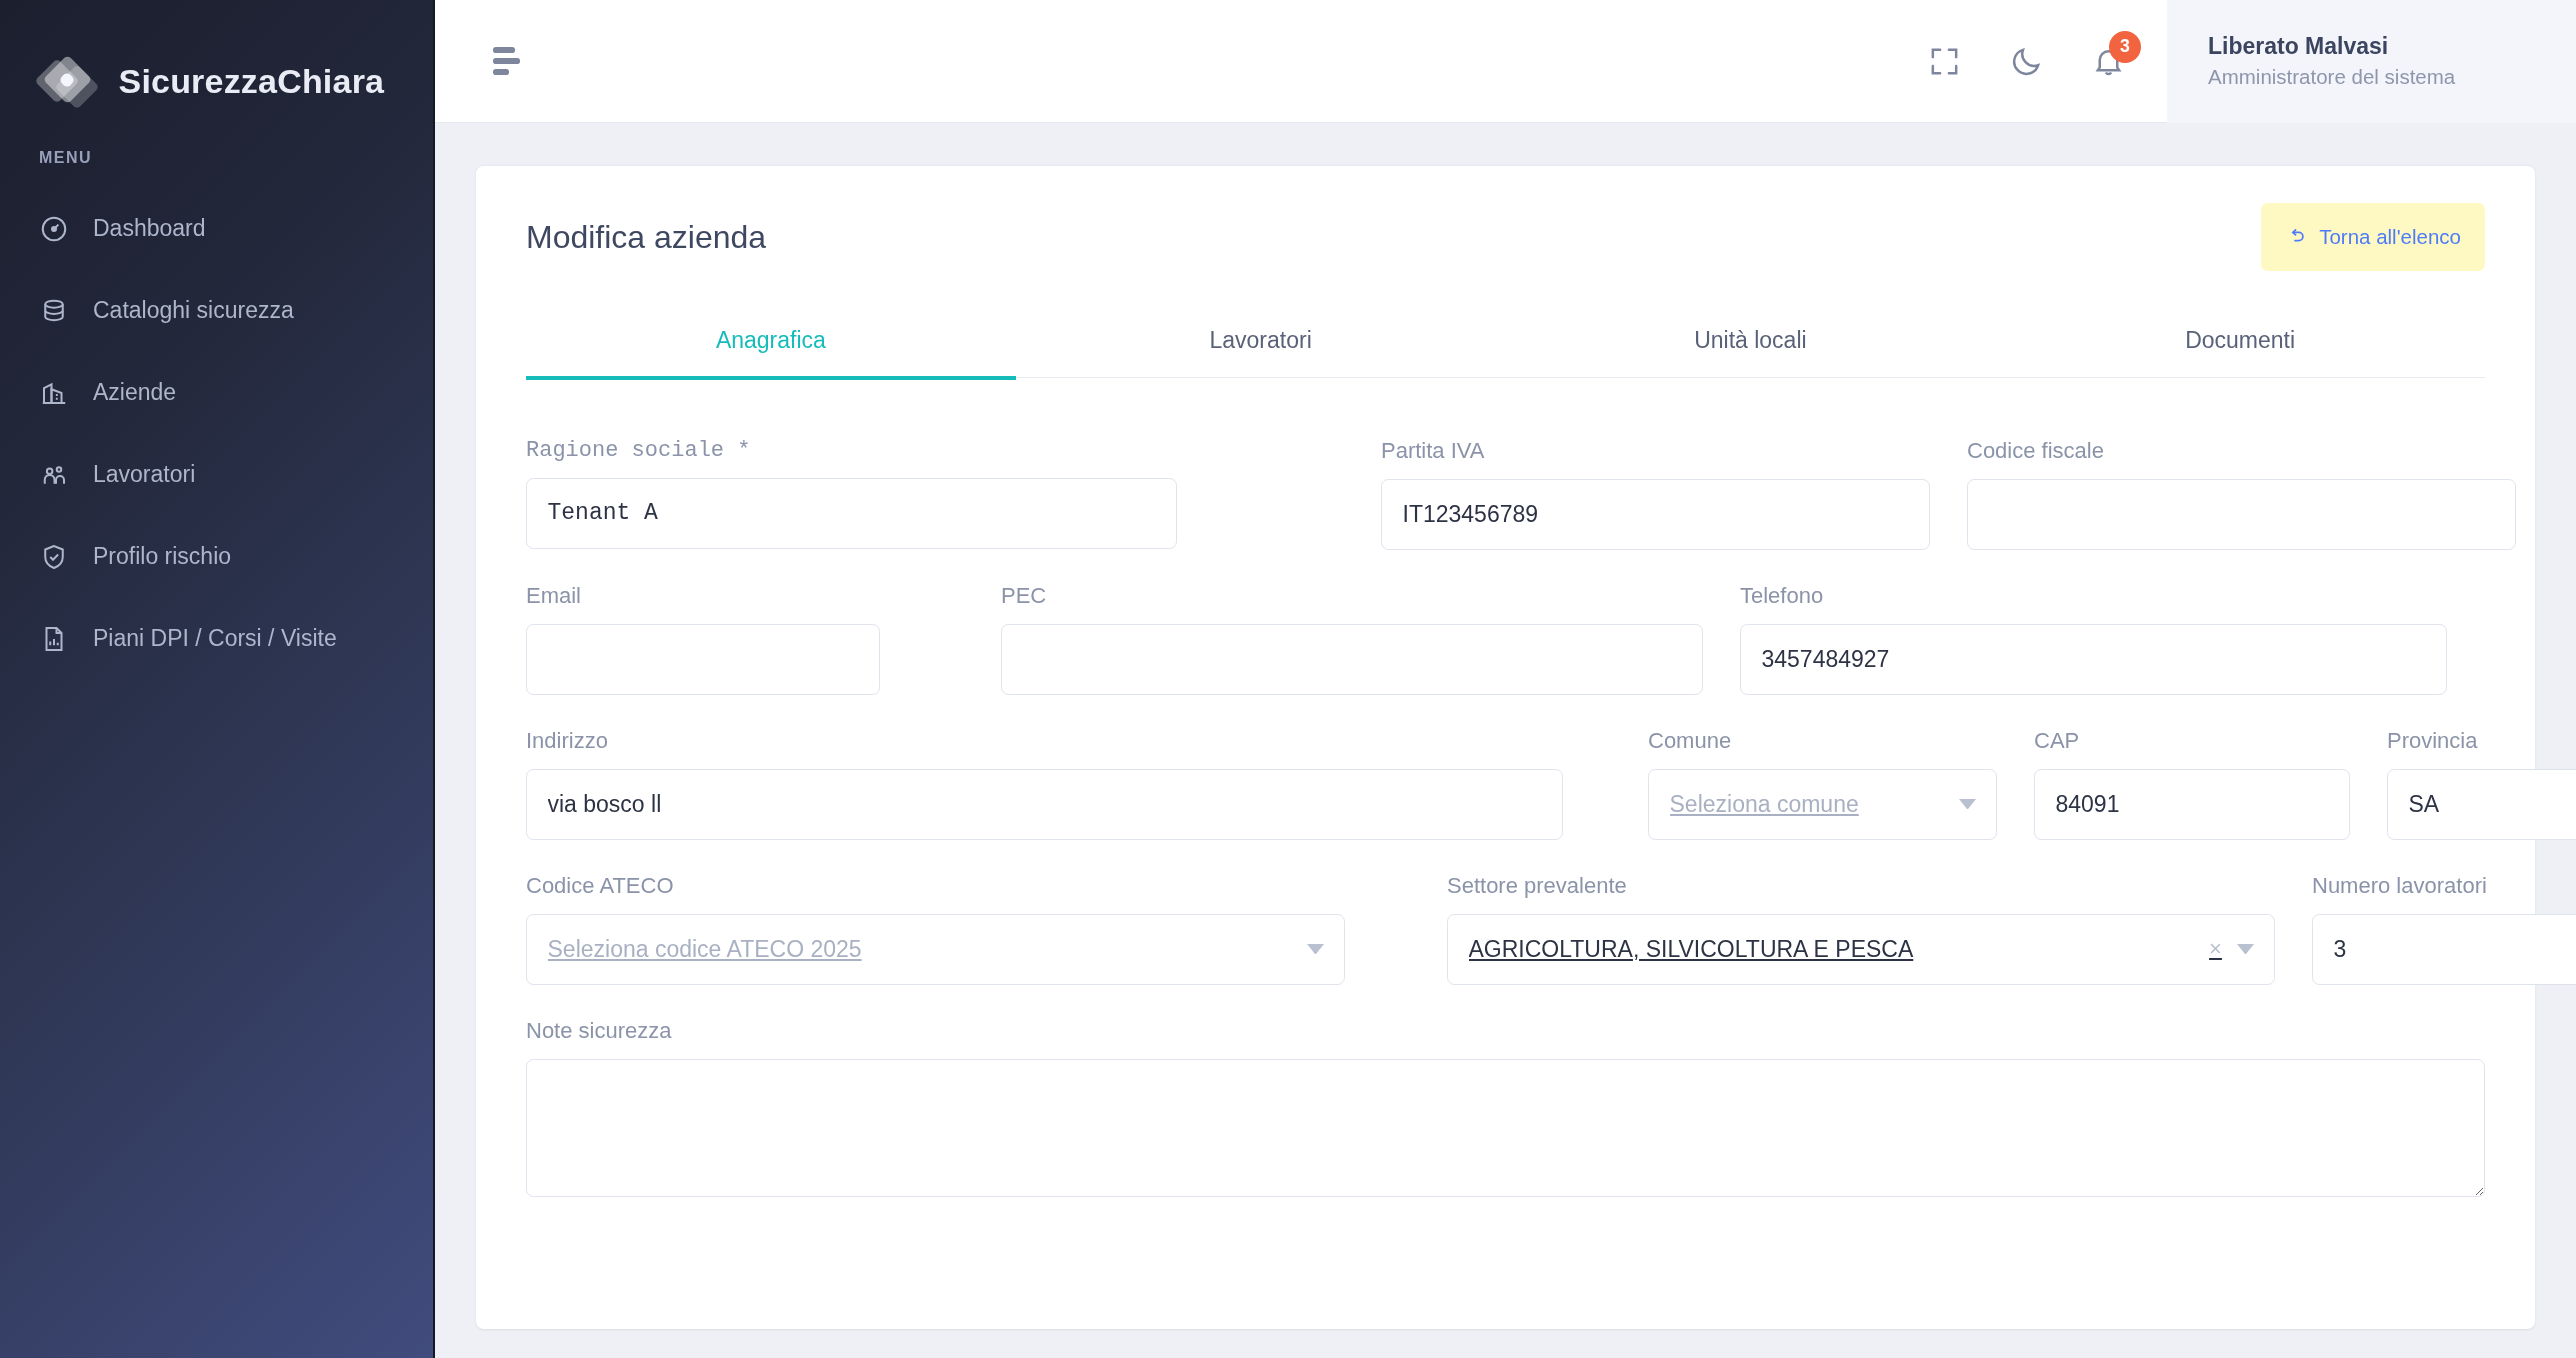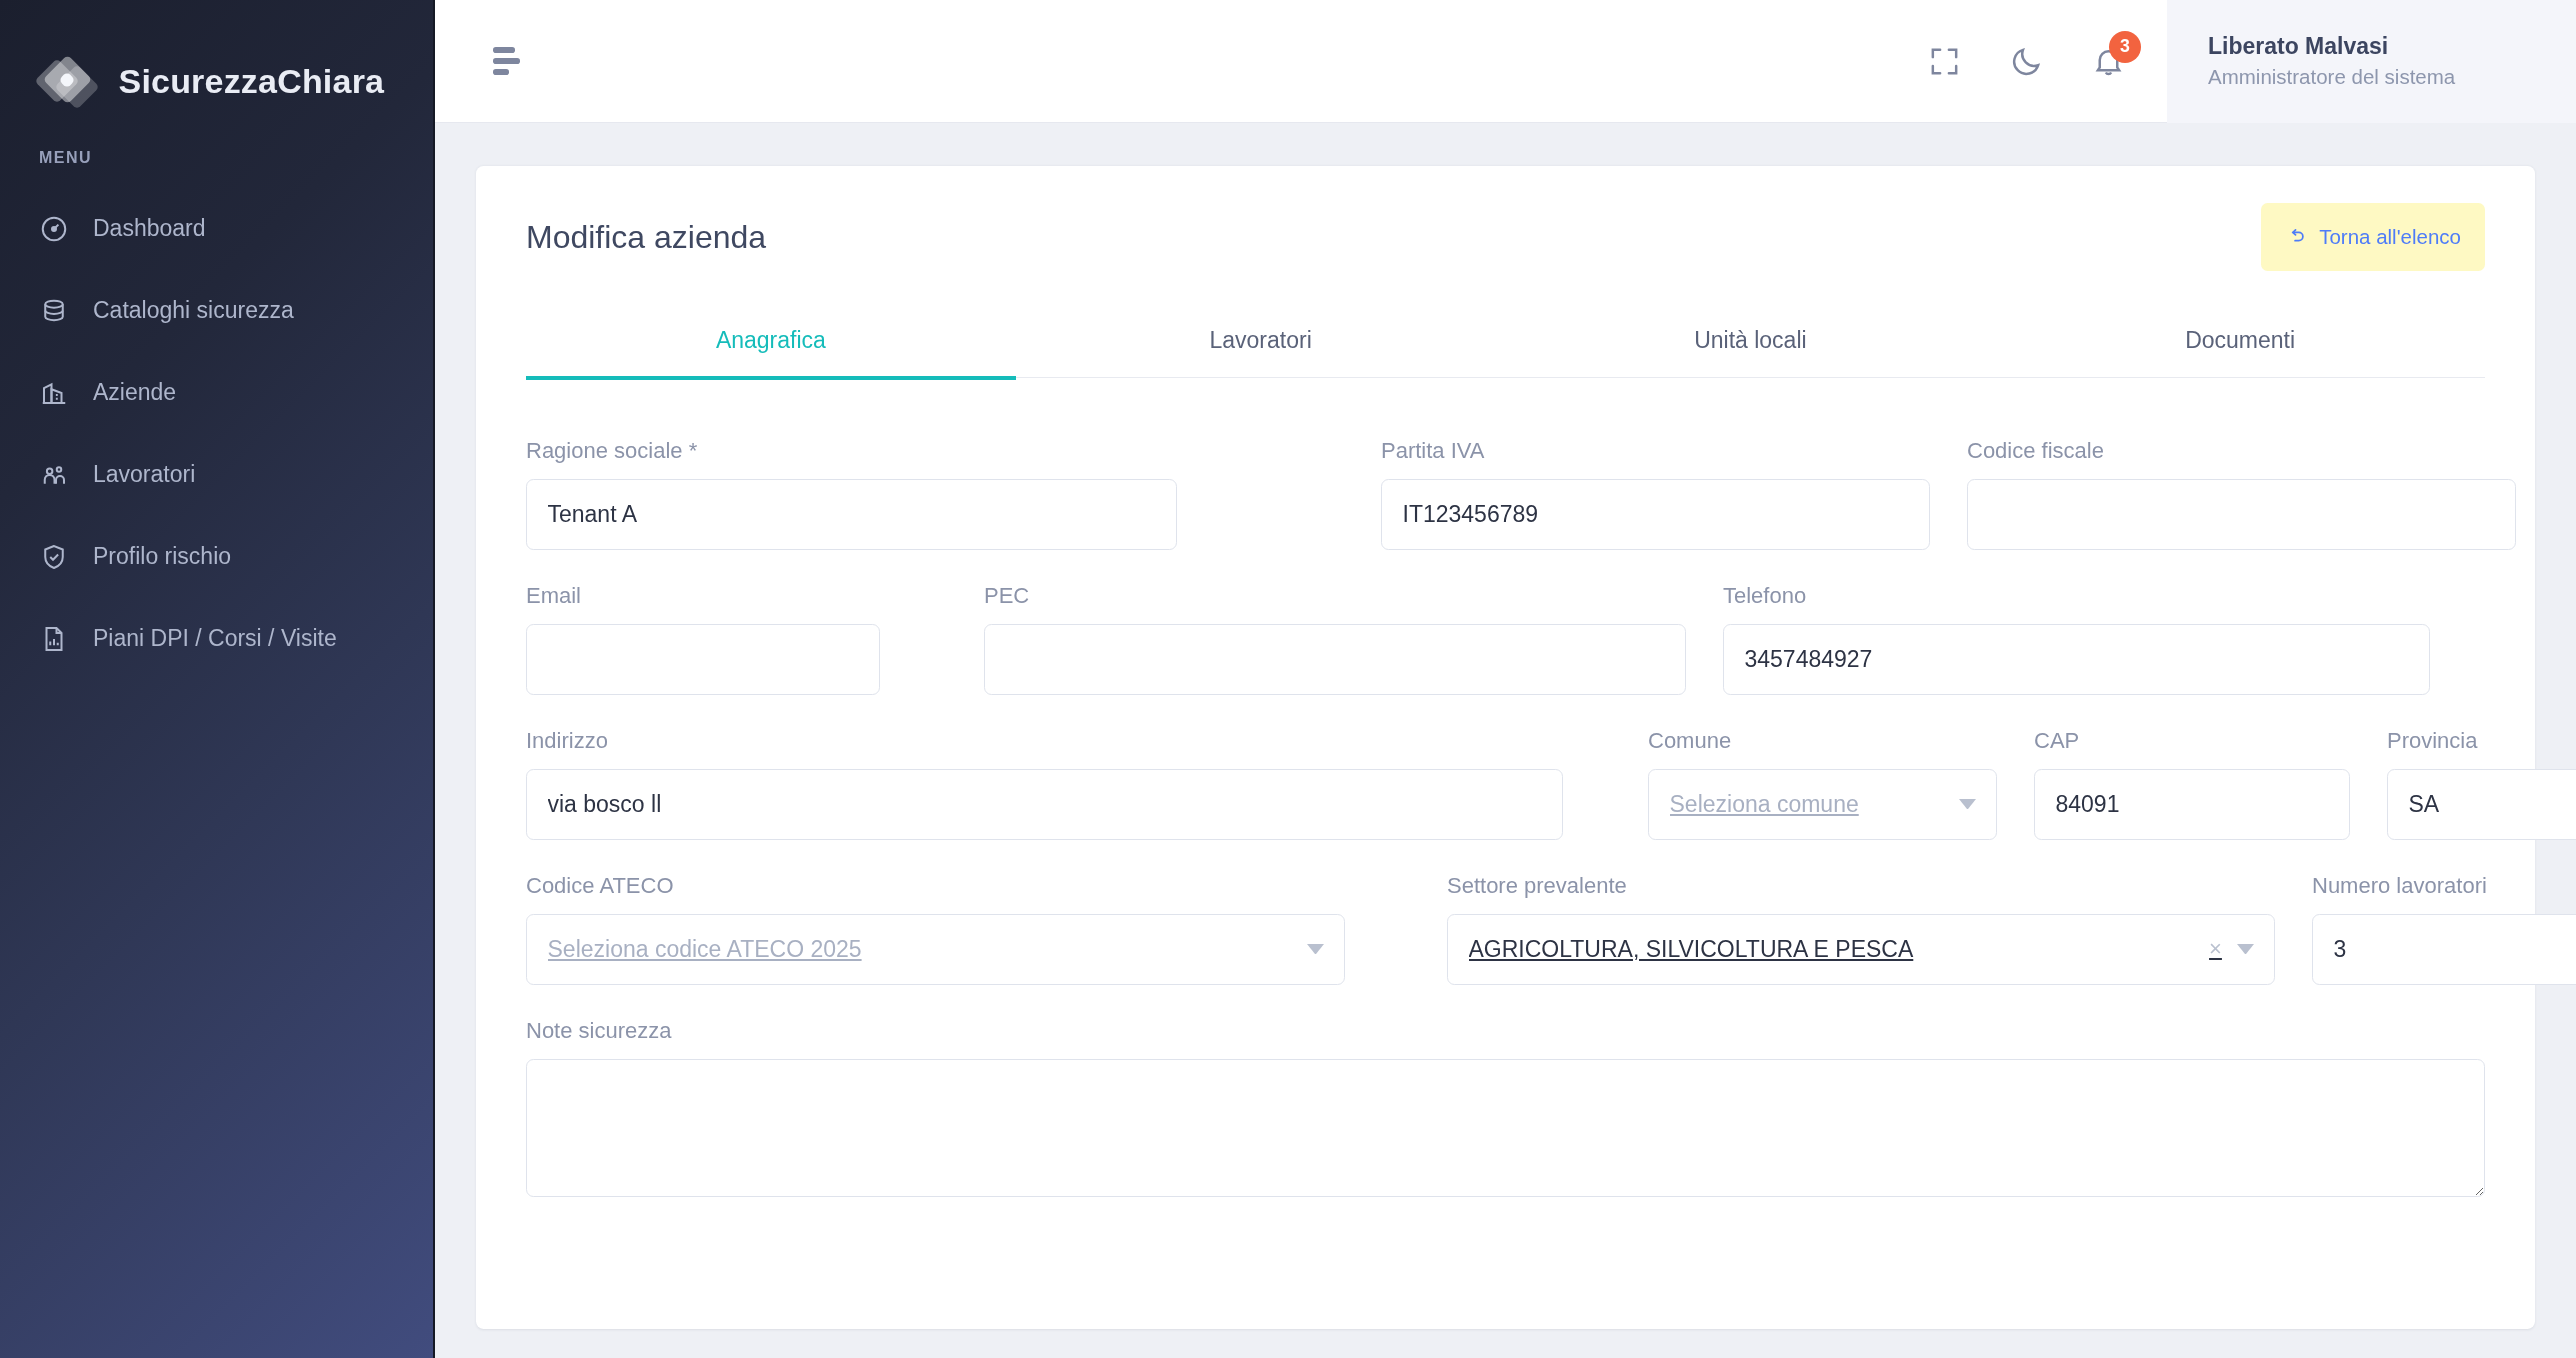--- a/index.html
+++ b/index.html
@@ -137,25 +137,25 @@
   }
   .actions { padding: 37px 50px 0 50px; display: flex; justify-content: flex-end; }
   .save-btn {
     background: #3c4d8a; color: #fff; border: none; border-radius: 8.4px;
     padding: 0 33px; height: 67px; font-size: 24px; font-family: inherit;
     display: flex; align-items: center; gap: 16px; cursor: pointer;
   }
   .save-btn svg { width: 26px; height: 26px; display: block; }
 
   
-  .w-ragione   { flex: 0 0 651px; }
+  .w-ragione   { flex: 0 0 651px; font-family: Liberation Mono, monospace; }
   .w-piva      { flex: 0 0 549px; }
   .w-cf        { flex: 0 0 549px; }
   .w-email     { flex: 0 0 354px; }
-  .w-pec       { flex: 0 0 702px; }
+  .w-pec       { flex: 0 0 702px; margin-left: 17px; }
   .w-tel       { flex: 0 0 707px; }
   .w-indirizzo { flex: 0 0 1037px; }
   .w-comune    { flex: 0 0 349px; }
   .w-cap       { flex: 0 0 316px; }
   .w-prov      { flex: 0 0 313px; }
   .w-ateco     { flex: 0 0 819px; }
   .w-settore   { flex: 0 0 828px; }
   .w-numlav    { flex: 0 0 313px; }
   .w-full      { flex: 1 1 auto; }
 </style>

